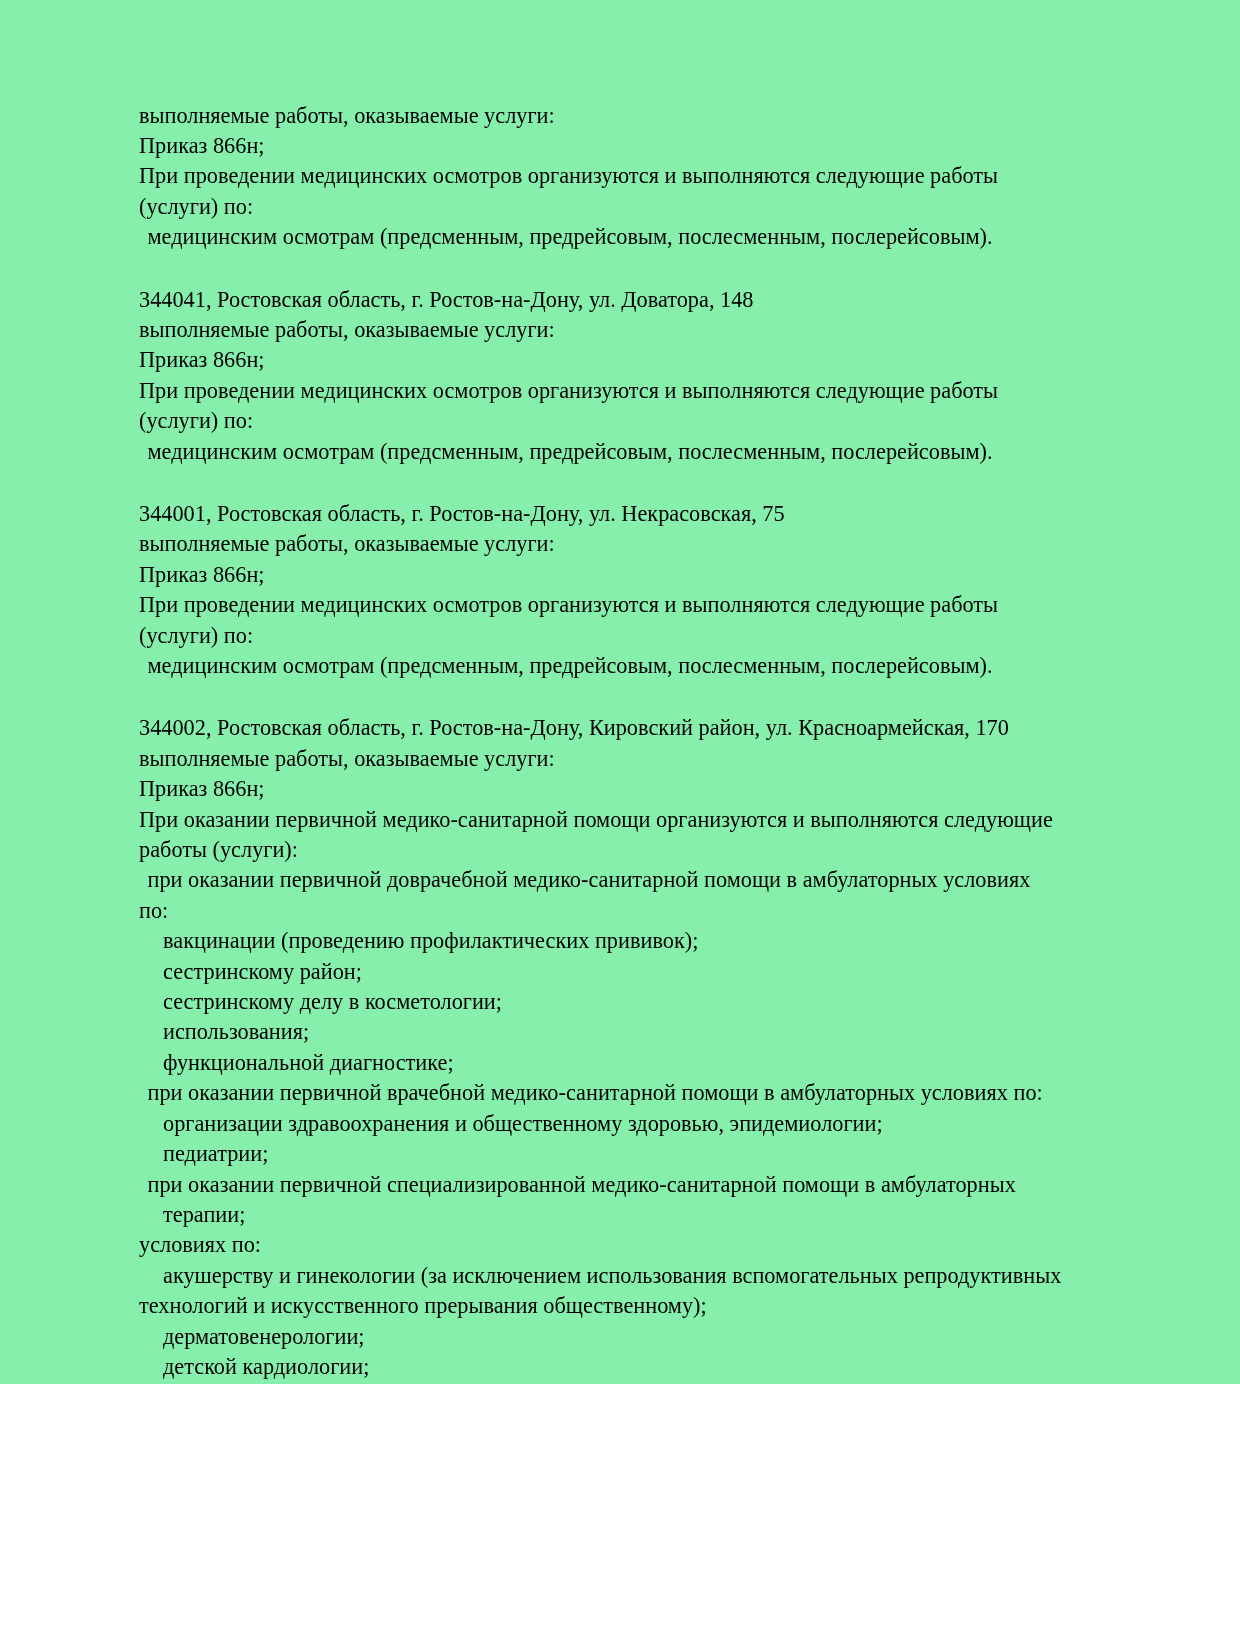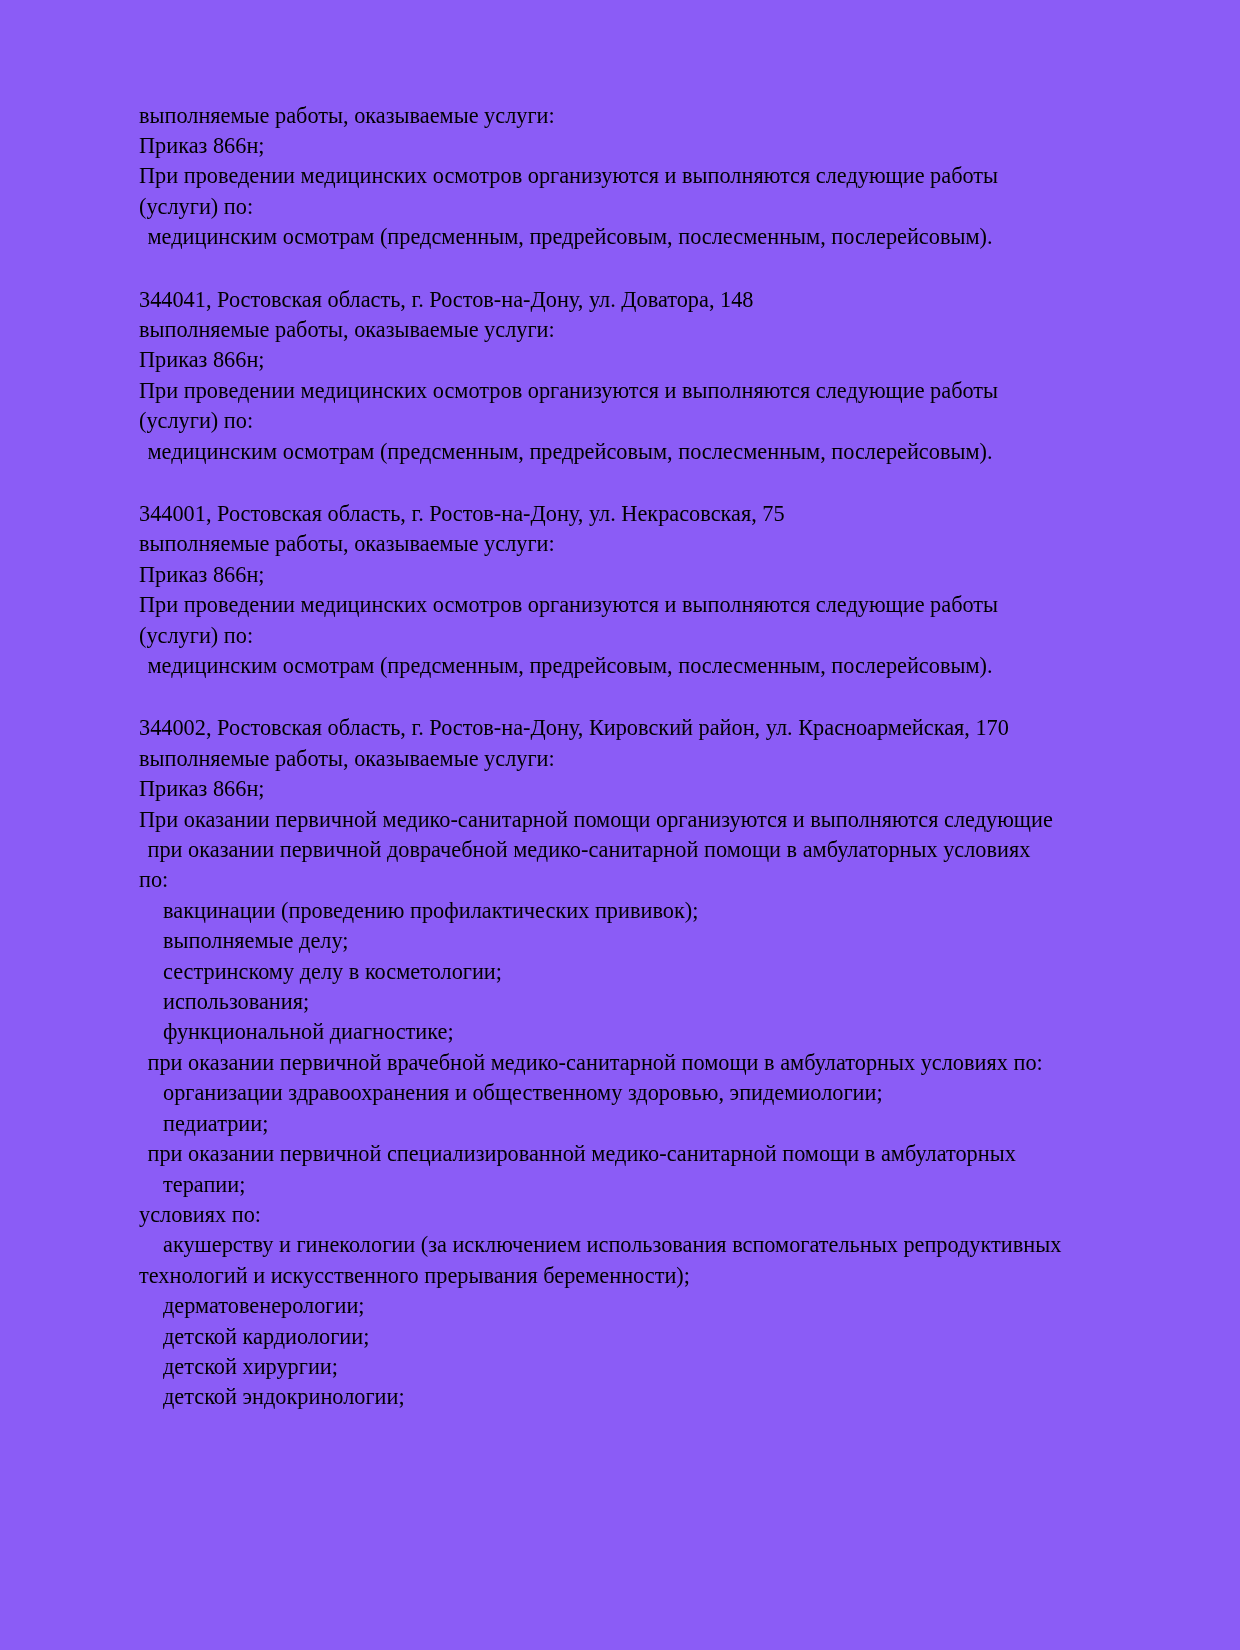--- a/index.html
+++ b/index.html
@@ -3,22 +3,22 @@
 <meta charset="utf-8">
 <style>
   html, body {
     margin: 0;
     padding: 0;
     background: #ffffff;
   }
   .page {
     position: relative;
     width: 1240px;
-    height: 1650px;
-    background: #8b5cf6;
+    height: 1384px;
+    background: #86efac;
     overflow: hidden;
   }
   .doc-body {
     position: absolute;
     left: 139px;
     top: 0;
     padding-top: 100.5px;
     width: 1060px;
     font-family: "Liberation Serif", "DejaVu Serif", serif;
     font-size: 22.3px;
@@ -61,34 +61,35 @@
         <div class="line indent-0">Приказ 866н;</div>
         <div class="line indent-0">При проведении медицинских осмотров организуются и выполняются следующие работы</div>
         <div class="line indent-0">(услуги) по:</div>
         <div class="line indent-1">медицинским осмотрам (предсменным, предрейсовым, послесменным, послерейсовым).</div>
       </div>
       <div class="block">
         <div class="line indent-0">344002, Ростовская область, г. Ростов-на-Дону, Кировский район, ул. Красноармейская, 170</div>
         <div class="line indent-0">выполняемые работы, оказываемые услуги:</div>
         <div class="line indent-0">Приказ 866н;</div>
         <div class="line indent-0">При оказании первичной медико-санитарной помощи организуются и выполняются следующие</div>
+        <div class="line indent-0">работы (услуги):</div>
         <div class="line indent-1">при оказании первичной доврачебной медико-санитарной помощи в амбулаторных условиях</div>
         <div class="line indent-0">по:</div>
         <div class="line indent-2">вакцинации (проведению профилактических прививок);</div>
-        <div class="line indent-2">выполняемые делу;</div>
+        <div class="line indent-2">сестринскому район;</div>
         <div class="line indent-2">сестринскому делу в косметологии;</div>
         <div class="line indent-2">использования;</div>
         <div class="line indent-2">функциональной диагностике;</div>
         <div class="line indent-1">при оказании первичной врачебной медико-санитарной помощи в амбулаторных условиях по:</div>
         <div class="line indent-2">организации здравоохранения и общественному здоровью, эпидемиологии;</div>
         <div class="line indent-2">педиатрии;</div>
         <div class="line indent-1">при оказании первичной специализированной медико-санитарной помощи в амбулаторных</div>
         <div class="line indent-2">терапии;</div>
         <div class="line indent-0">условиях по:</div>
         <div class="line indent-2">акушерству и гинекологии (за исключением использования вспомогательных репродуктивных</div>
-        <div class="line indent-0">технологий и искусственного прерывания беременности);</div>
+        <div class="line indent-0">технологий и искусственного прерывания общественному);</div>
         <div class="line indent-2">дерматовенерологии;</div>
         <div class="line indent-2">детской кардиологии;</div>
         <div class="line indent-2">детской хирургии;</div>
         <div class="line indent-2">детской эндокринологии;</div>
       </div>
     </div>
 </div>
 
 </body></html>

